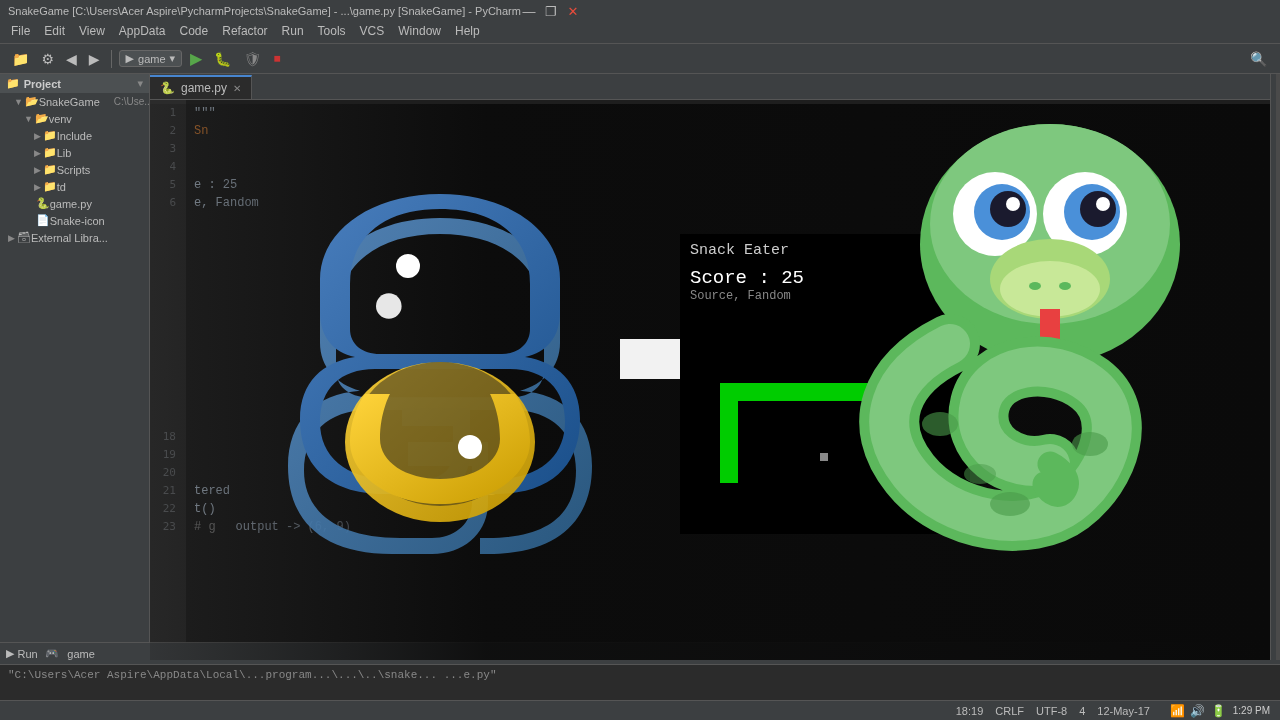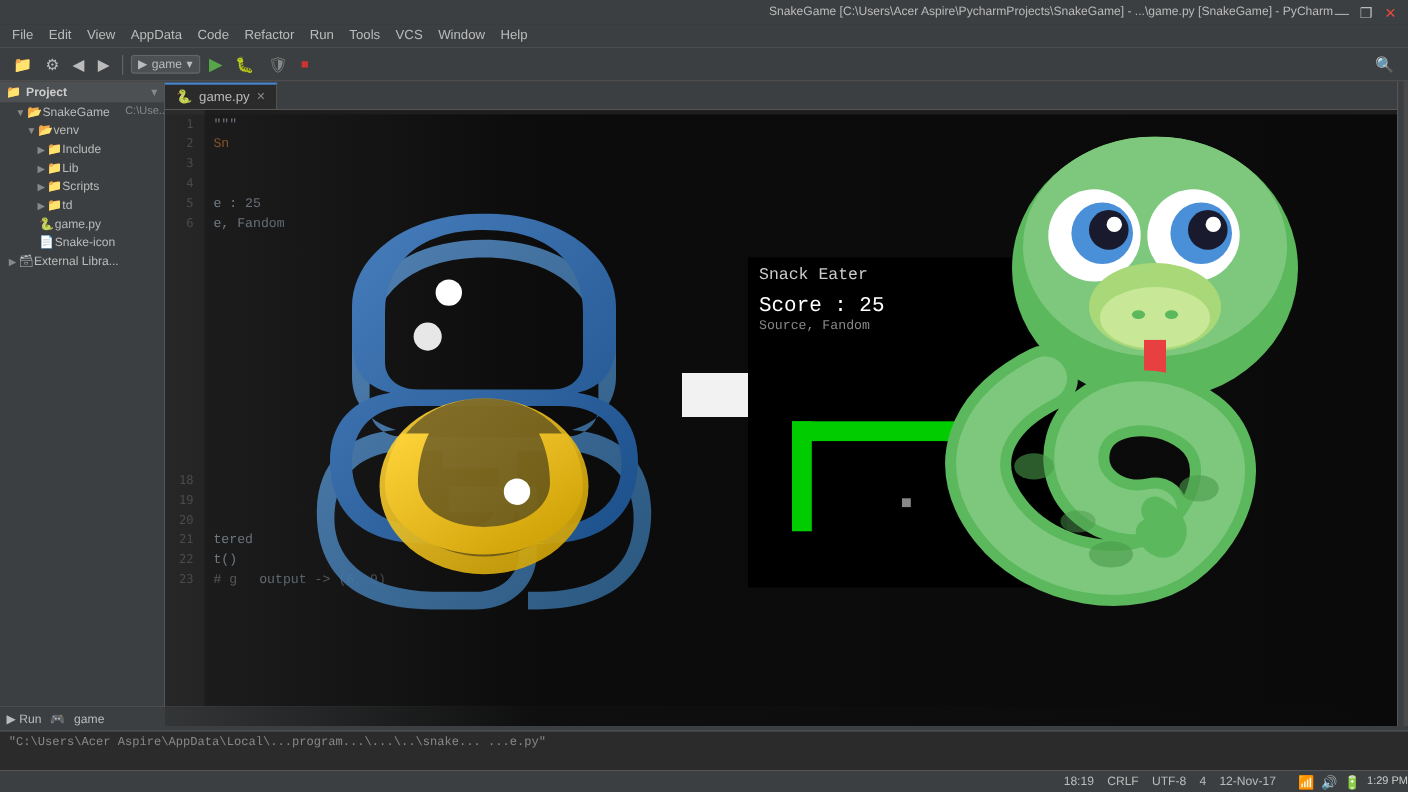--- a/index.html
+++ b/index.html
@@ -12,21 +12,21 @@
       position: relative;
     }
 
     
     #titlebar {
       width: 100%;
       height: 22px;
       background: #3c3f41;
       display: flex;
       align-items: center;
-      justify-content: flex-end;
+      justify-content: flex-start;
       padding: 4px 8px;
       position: absolute;
       top: 0; left: 0;
       z-index: 100;
     }
     #titlebar-controls {
       display: flex;
       gap: 6px;
     }
     .title-btn {
@@ -271,21 +271,21 @@
     
     #status-bar {
       position: absolute;
       bottom: 0; left: 0; right: 0;
       height: 20px;
       background: #3c3f41;
       border-top: 1px solid #555;
       display: flex;
       align-items: center;
       justify-content: flex-end;
-      padding: 0 0;
+      padding: 0 10px;
       gap: 12px;
       font-size: 11px;
       color: #bbbbbb;
       z-index: 200;
     }
 
     
     #python-logo {
       position: absolute;
       top: 100px;
@@ -620,21 +620,21 @@
   <div id="run-output">
     <span>"C:\Users\Acer Aspire\AppData\Local\...program...\...\..\snake...     ...e.py"</span>
   </div>
 </div>
 
 <div id="status-bar">
   <span>18:19</span>
   <span style="cursor:pointer;">CRLF</span>
   <span style="cursor:pointer;">UTF-8</span>
   <span>4</span>
-  <span>12-Nov-17</span>
+  <span>12-May-17</span>
 
   <div style="display:flex;align-items:center;gap:6px;margin-left:8px;">
     <span style="font-size:12px;">📶</span>
     <span style="font-size:12px;">🔊</span>
     <span style="font-size:12px;">🔋</span>
     <span style="font-size:10px;color:#ccc;">1:29 PM</span>
   </div>
 </div>
 
 </body></html>

